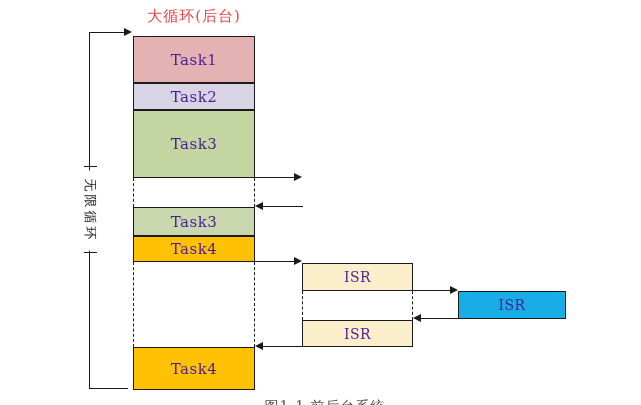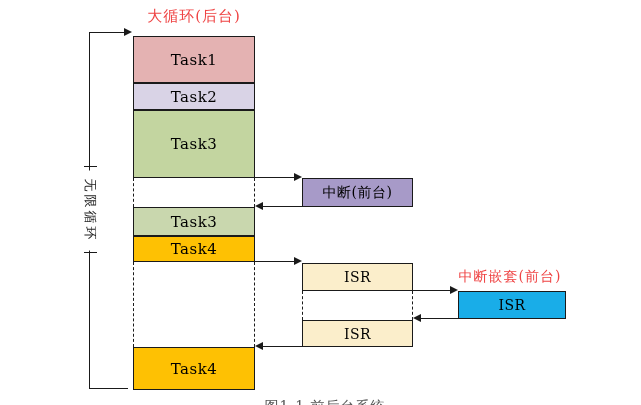--- a/index.html
+++ b/index.html
@@ -4,21 +4,21 @@
 <style>
   html,body{margin:0;padding:0;background:#fff;}
   .stage{
     position:relative;width:641px;height:405px;background:#ffffff;
     font-family:"DejaVu Serif","Liberation Serif",serif;
     overflow:hidden;color:#1a1a1a;
   }
   .box{
     position:absolute;border:1.6px solid #1a1a1a;box-sizing:border-box;
     display:flex;align-items:center;justify-content:center;
-    font-size:15px;color:#000000;letter-spacing:0.5px;
+    font-size:15px;color:#4c1d95;letter-spacing:0.5px;
   }
   .gapbox{
     position:absolute;box-sizing:border-box;background:transparent;
     border-left:1.6px dashed #1a1a1a;border-right:1.6px dashed #1a1a1a;
   }
   .dashv{position:absolute;width:0;border-left:1.6px dashed #1a1a1a;}
   .hline{position:absolute;height:0;border-top:1.6px solid #1a1a1a;}
   .vline{position:absolute;width:0;border-left:1.6px solid #1a1a1a;}
   .tri-r{position:absolute;width:0;height:0;
     border-top:4.5px solid transparent;border-bottom:4.5px solid transparent;
@@ -77,38 +77,34 @@
   </div>
 
   <div class="gapbox" style="left:133px;top:262px;width:122px;height:85px;"></div>
 
   <div class="box" style="left: 133px; top: 347px; width: 122px; height: 43px; background-color: rgb(254, 193, 3);">
     <span>Task4</span>
   </div>
 
   <div class="hline" style="left:255px;top:176.5px;width:42px;"></div>
   <div class="tri-r" style="left:294px;top:173px;"></div>
-  <div class="box" style="left: 302px; top: 178px; width: 111px; height: 29px; font-size: 14px; background-color: rgb(167, 154, 200);">
-    <span>中断(前台)</span>
-  </div>
   <div class="hline" style="left:258px;top:205.5px;width:45px;"></div>
   <div class="tri-l" style="left:255px;top:202px;"></div>
 
   <div class="hline" style="left:255px;top:260.5px;width:42px;"></div>
   <div class="tri-r" style="left:294px;top:257px;"></div>
   <div class="box" style="left: 302px; top: 263px; width: 111px; height: 28px; font-size: 14px; background-color: rgb(251, 238, 203);">
     <span>ISR</span>
   </div>
 
   <div class="hline" style="left:302px;top:289.5px;width:152px;"></div>
   <div class="tri-r" style="left:450px;top:286px;"></div>
   <div class="dashv" style="left:302px;top:291px;height:29px;"></div>
   <div class="dashv" style="left:412px;top:291px;height:29px;"></div>
 
-  <div class="title" style="left:443px;top:268px;width:134px;font-size:14px;">中断嵌套(前台)</div>
   <div class="box" style="left: 458px; top: 291px; width: 108px; height: 28px; font-size: 14px; background-color: rgb(25, 173, 232);">
     <span>ISR</span>
   </div>
   <div class="hline" style="left:416px;top:317.5px;width:42px;"></div>
   <div class="tri-l" style="left:413px;top:314px;"></div>
 
   <div class="box" style="left: 302px; top: 320px; width: 111px; height: 27px; font-size: 14px; background-color: rgb(251, 238, 203);">
     <span>ISR</span>
   </div>
   <div class="hline" style="left:258px;top:345.5px;width:45px;"></div>

